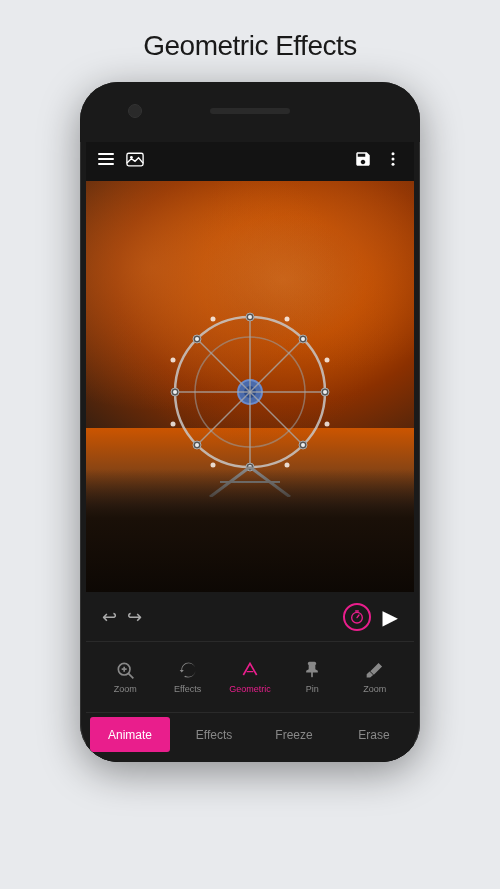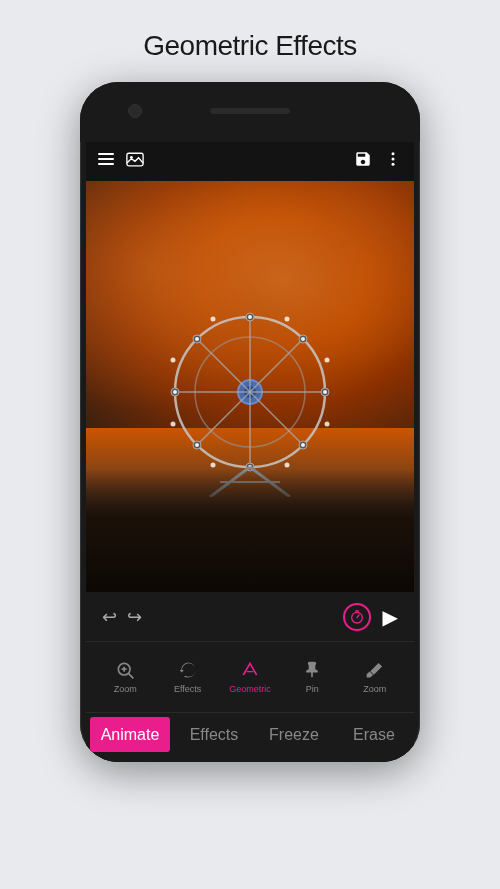--- a/index.html
+++ b/index.html
@@ -283,21 +283,21 @@
       align-items: center;
       border-top: 1px solid #2a2a2a;
     }
 
     .tab-item {
       flex: 1;
       height: 100%;
       display: flex;
       align-items: center;
       justify-content: center;
-      font-size: 16px;
+      font-size: 12px;
       color: #888;
       cursor: pointer;
     }
 
     .tab-item.active {
       background: #e91e8c;
       color: white;
       border-radius: 3px;
       margin: 4px;
       height: calc(100% - 8px);

